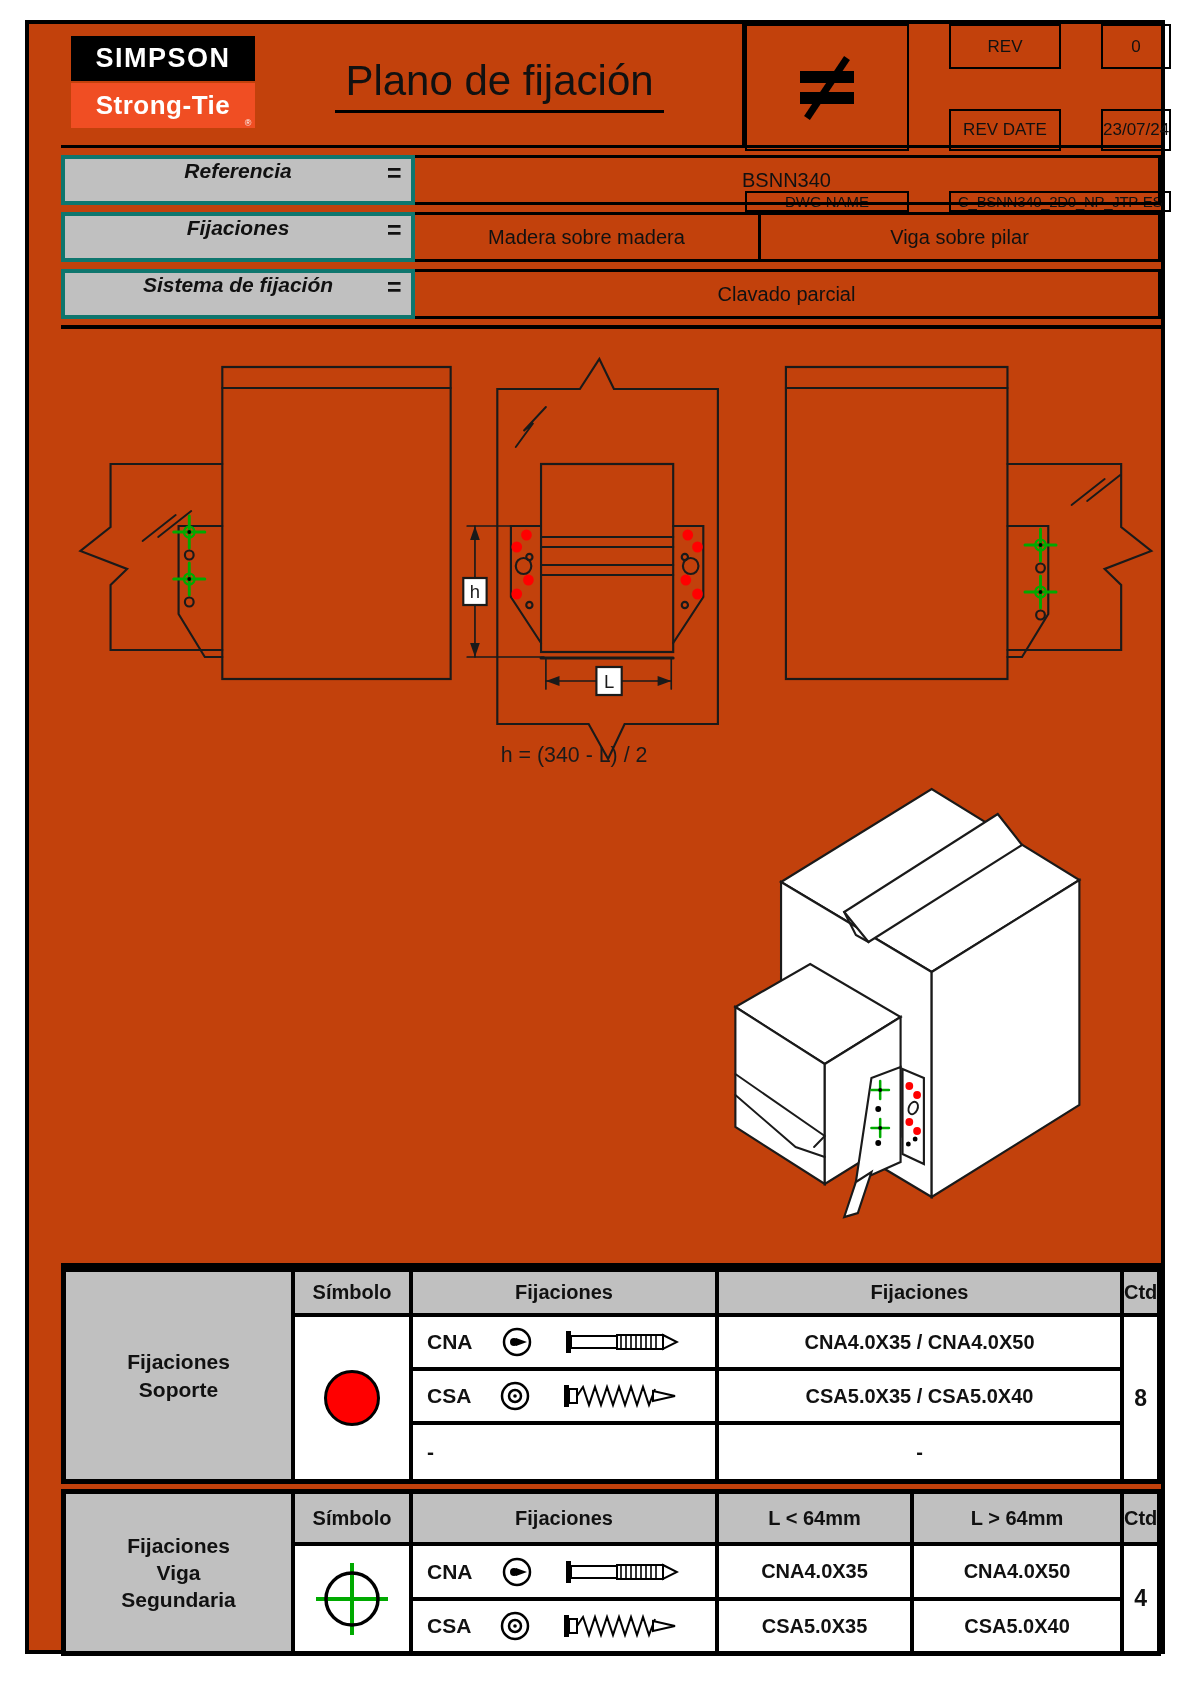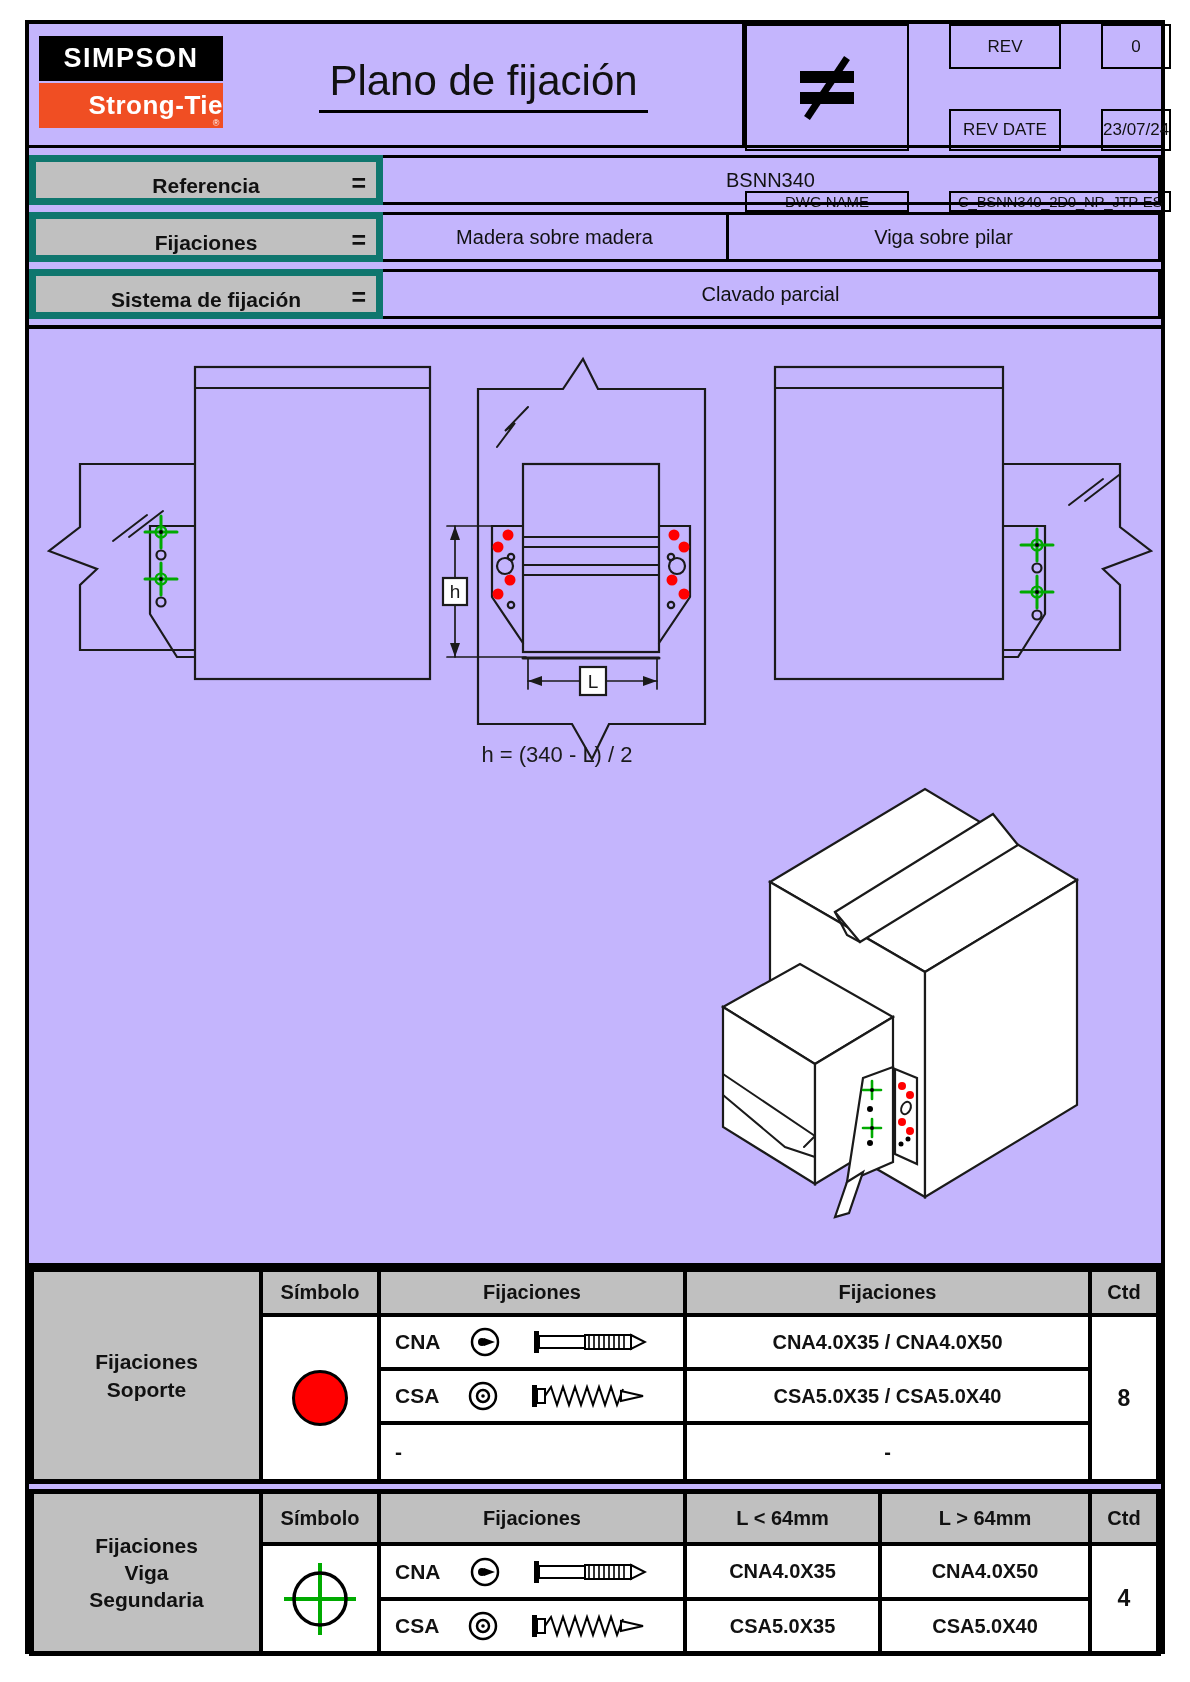--- a/index.html
+++ b/index.html
@@ -1,39 +1,39 @@
 <!DOCTYPE html>
 <html><head>
 <meta charset="utf-8">
 <style>
   * { box-sizing: border-box; margin: 0; padding: 0; }
   html,body { width:1190px; height:1682px; background:#fff; font-family:"Liberation Sans", sans-serif; color:#111; }
-  .sheet { position:absolute; left:25px; top:20px; width:1140px; height:1634px; border:4px solid #000; background:#c4b5fd; }
+  .sheet { position:absolute; left:25px; top:20px; width:1140px; height:1634px; border:4px solid #000; background:#c2410c;padding-left:32px; }
 
   
   .title-block { height:124px; border-bottom:3px solid #000; display:flex; }
   .logo-wrap { width:196px; display:flex; align-items:flex-start; }
   .logo { margin:12px 0 0 10px; width:184px; }
   .logo-top { background:#000; color:#fff; font-weight:bold; font-size:27px; height:45px;
               display:flex; align-items:center; justify-content:center; letter-spacing:1.5px; }
   .logo-bot { background:#F04E23; color:#fff; font-weight:bold; font-size:26px; height:45px; margin-top:2px;
-              display:flex; align-items:center; justify-content:flex-end; position:relative; letter-spacing:0.5px; }
+              display:flex; align-items:center; justify-content:center; position:relative; letter-spacing:0.5px; }
   .logo-bot .reg { position:absolute; right:3px; bottom:0px; font-size:9px; font-weight:normal; }
   .title-area { flex:1; display:flex; align-items:center; justify-content:center; }
   .title-text { font-size:42px; border-bottom:3px solid #000; padding:0 10px 5px; }
   .rev { width:419px; border-left:3px solid #000; display:grid; grid-template-columns:164px 112px 1fr; grid-template-rows:45px 42px 1fr;gap:40px; }
   .rev .c { border:2px solid #000; display:flex; align-items:center; justify-content:center; font-size:17px; }
   .rev .sym { grid-row:1/3; grid-column:1; }
   .rev .dwg-label { grid-row:3; grid-column:1; font-size:15px; }
   .rev .dwg-val { grid-row:3; grid-column:2/4; font-size:15px; letter-spacing:-0.3px; }
 
   
   .info-row { display:flex; height:50px; margin-top:7px; }
-  .info-label { width:354px; background:#c0c0c0; border:7px solid #0f766e; position:relative;
-                display:flex; align-items:flex-end; justify-content:center; font-weight:bold; font-size:21px; }
+  .info-label { width:354px; background:#c0c0c0; border:4px solid #0f766e; position:relative;
+                display:flex; align-items:flex-start; justify-content:center; font-weight:bold; font-size:21px;font-style:italic; }
   .info-label .eq { position:absolute; right:10px; font-size:25px; font-weight:bold; }
   .info-values { flex:1; border:3px solid #000; border-left:none; display:flex; }
   .info-cell { display:flex; align-items:center; justify-content:center; font-size:20px; }
   .grow { flex:1; }
   .w351 { width:346px; border-right:3px solid #000; }
 
   
   .drawing { height:942px; margin-top:6px; border-top:4px solid #000; border-bottom:4px solid #000; }
   .drawing svg { display:block; width:100%; height:100%; }
 

